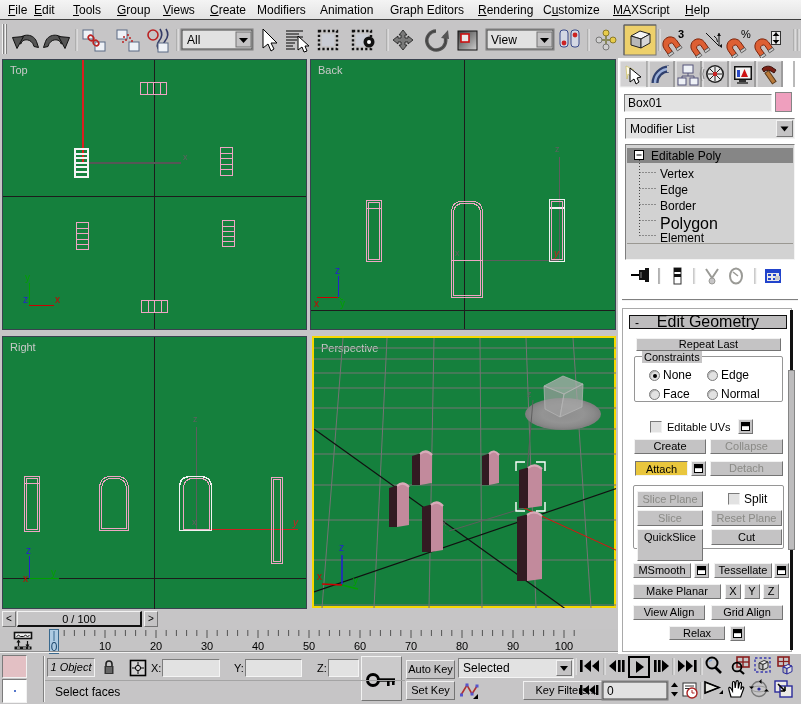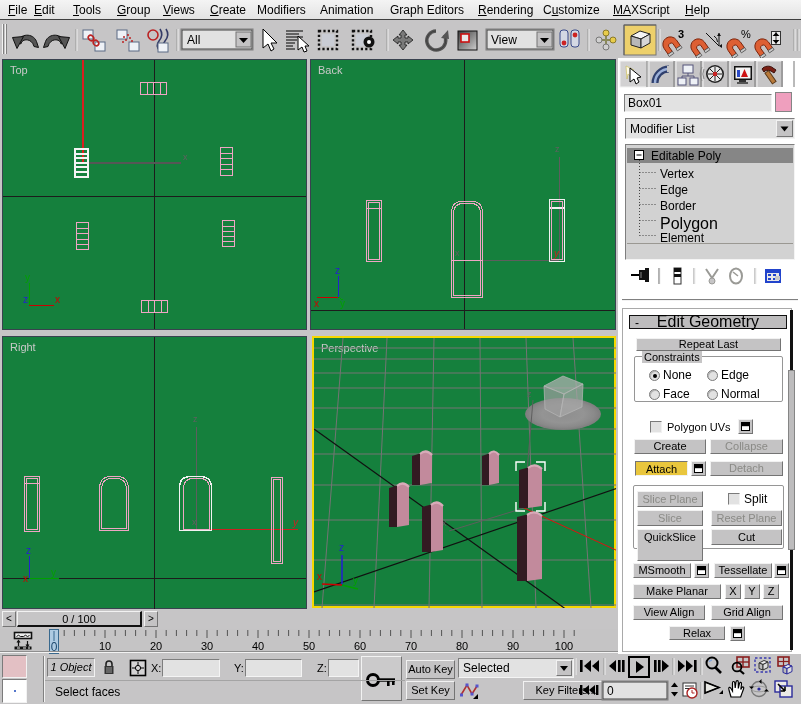--- a/index.html
+++ b/index.html
@@ -865,21 +865,21 @@
         <span class="rlabel" style="position:absolute;left:28px;top:11px;font-size:12px;">None</span>
       <span class="radio" style="left:72px;top:13px;"></span>
         <span class="rlabel" style="position:absolute;left:86px;top:11px;font-size:12px;">Edge</span>
       <span class="radio" style="left:14px;top:32px;"></span>
         <span class="rlabel" style="position:absolute;left:28px;top:30px;font-size:12px;">Face</span>
       <span class="radio" style="left:72px;top:32px;"></span>
         <span class="rlabel" style="position:absolute;left:86px;top:30px;font-size:12px;">Normal</span>
     </div>
 
     <div class="abs sunken" style="left:27px;top:112px;width:12px;height:12px;background:#e2e2e2;"></div>
-    <span class="abs" style="left:44px;top:112px;font-size:11px;">Polygon UVs</span>
+    <span class="abs" style="left:44px;top:112px;font-size:11px;">Editable UVs</span>
     <div class="abs btn" style="left:115px;top:110px;width:15px;height:15px;">
         <svg width="13" height="13">
           <rect x="2.5" y="2.5" width="8" height="8" fill="#fff" stroke="#000"></rect>
           <rect x="3" y="3" width="7" height="3.2" fill="#000"></rect>
         </svg>
       </div>
 
     <div class="btn abs" style="left:11px;top:130px;width:72px;height:15px;line-height:13px;">Create</div>
     <div class="btn abs gray" style="left:87px;top:130px;width:73px;height:15px;line-height:13px;">Collapse</div>
 

